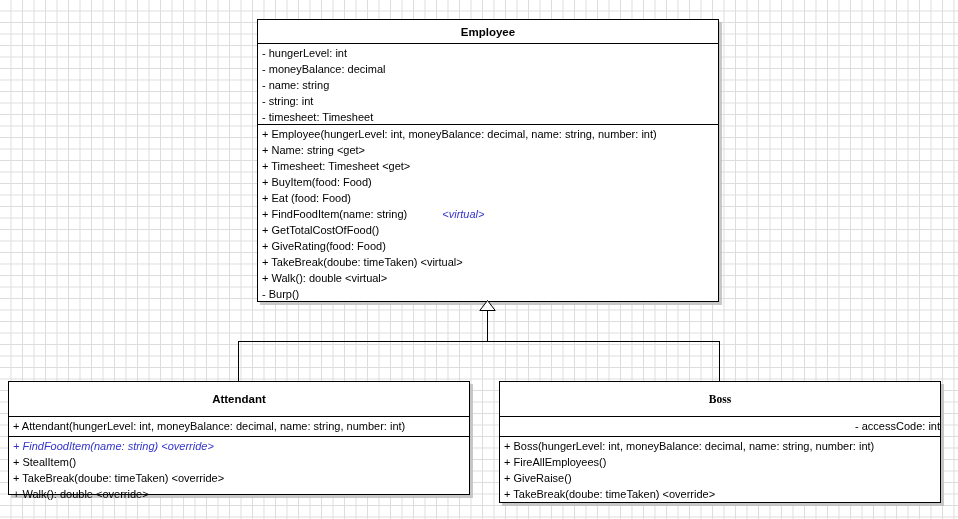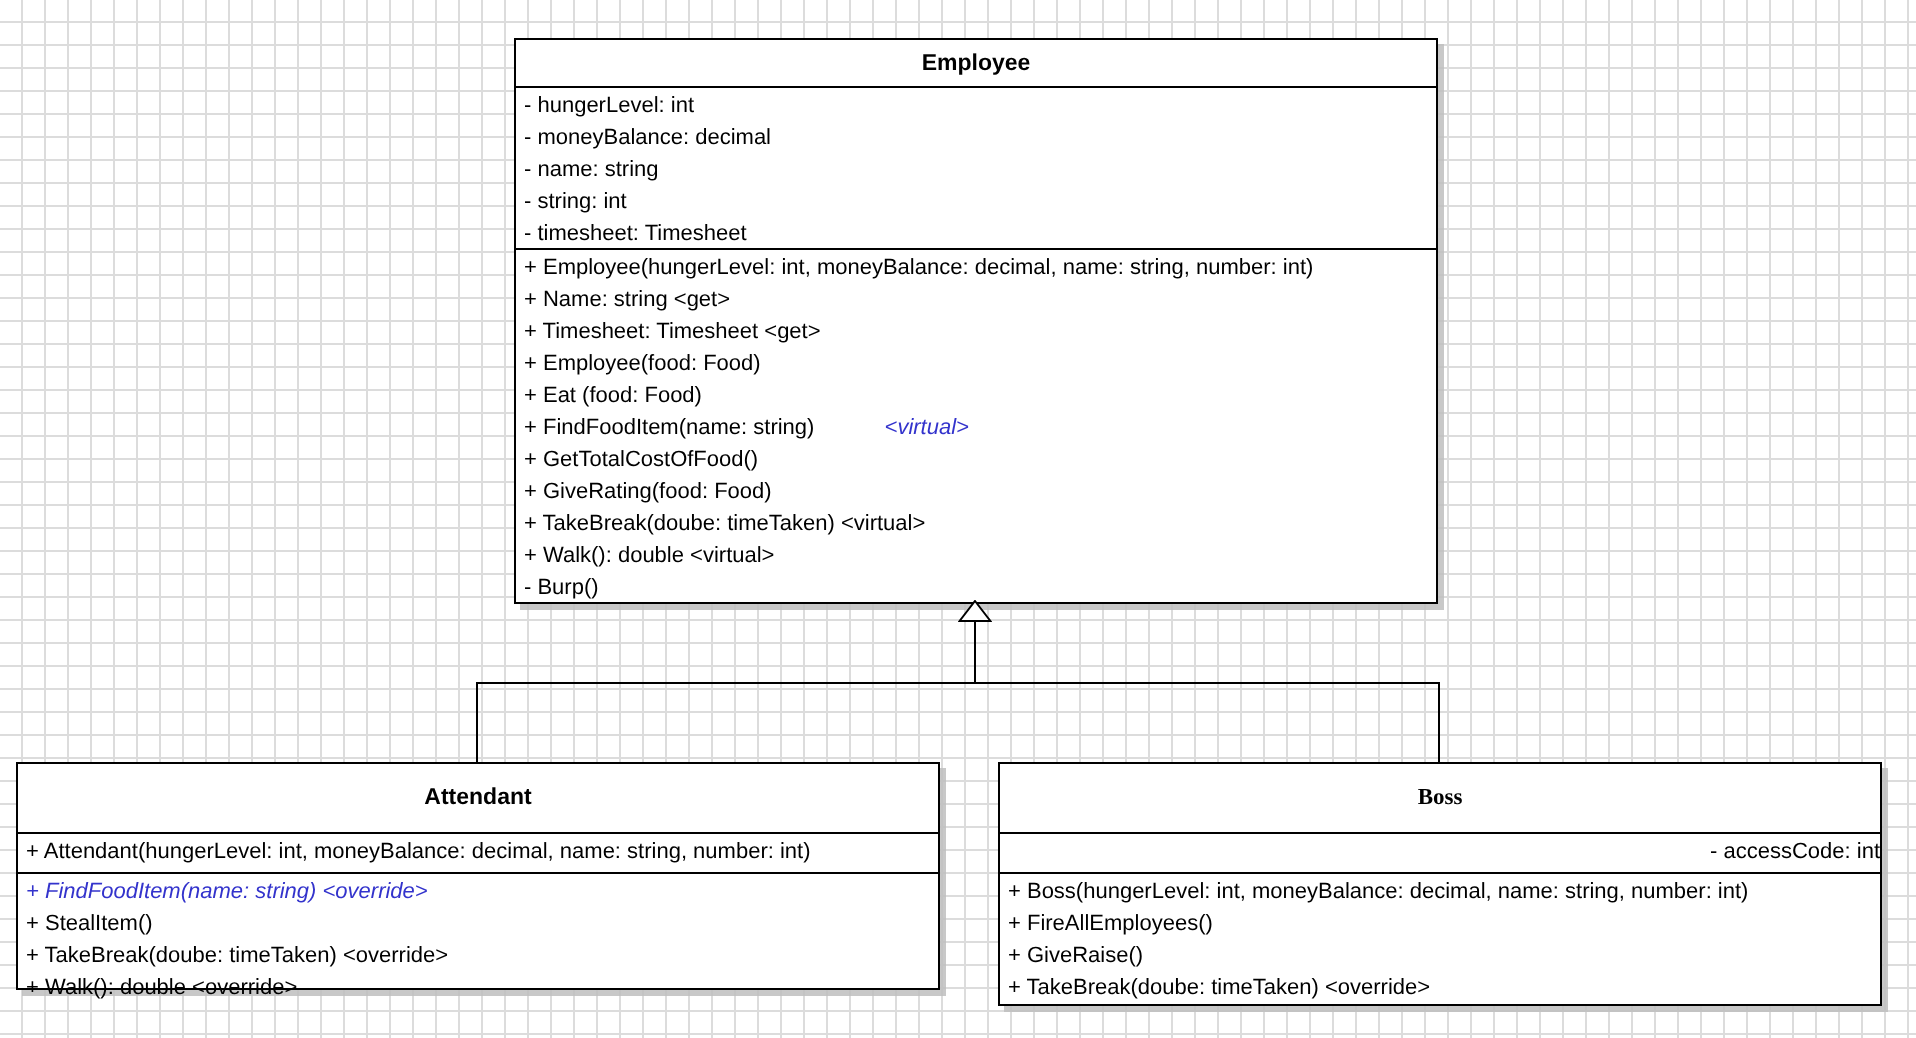--- a/index.html
+++ b/index.html
@@ -178,21 +178,21 @@
       <div class="uml-row">- moneyBalance: decimal</div>
       <div class="uml-row">- name: string</div>
       <div class="uml-row">- string: int</div>
       <div class="uml-row">- timesheet: Timesheet</div>
     </div>
 
     <div class="uml-compartment comp-ops">
       <div class="uml-row">+ Employee(hungerLevel: int, moneyBalance: decimal, name: string, number: int)</div>
       <div class="uml-row">+ Name: string &lt;get&gt;</div>
       <div class="uml-row">+ Timesheet: Timesheet &lt;get&gt;</div>
-      <div class="uml-row">+ Employee(food: Food)</div>
+      <div class="uml-row">+ BuyItem(food: Food)</div>
       <div class="uml-row">+ Eat (food: Food)</div>
       <div class="uml-row"><span>+ FindFoodItem(name: string) </span><span class="tag-virtual">&lt;virtual&gt;</span></div>
       <div class="uml-row">+ GetTotalCostOfFood()</div>
       <div class="uml-row">+ GiveRating(food: Food)</div>
       <div class="uml-row">+ TakeBreak(doube: timeTaken) &lt;virtual&gt;</div>
       <div class="uml-row">+ Walk(): double &lt;virtual&gt;</div>
       <div class="uml-row">-  Burp()</div>
     </div>
   </div>
 

